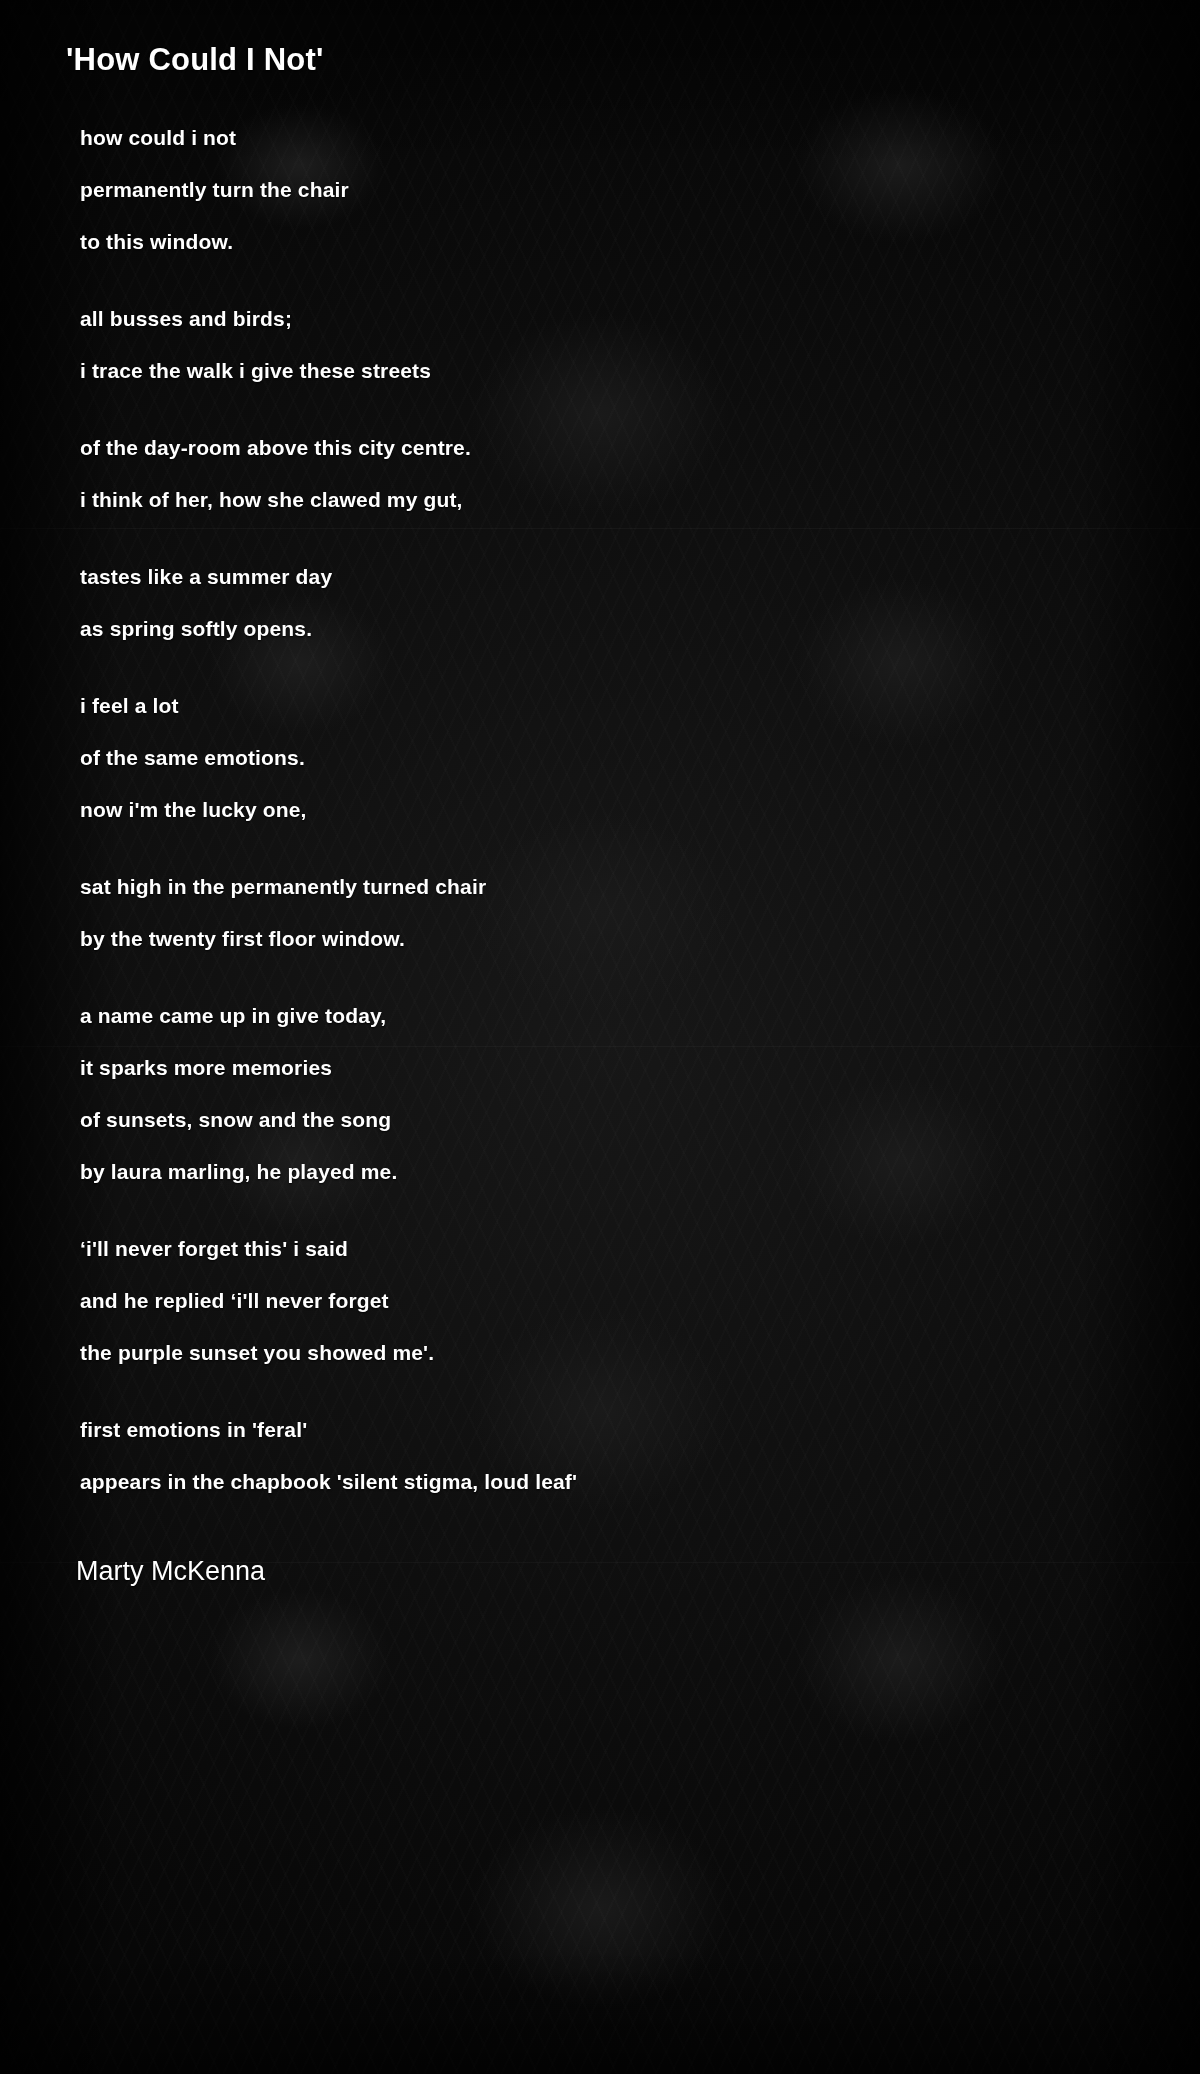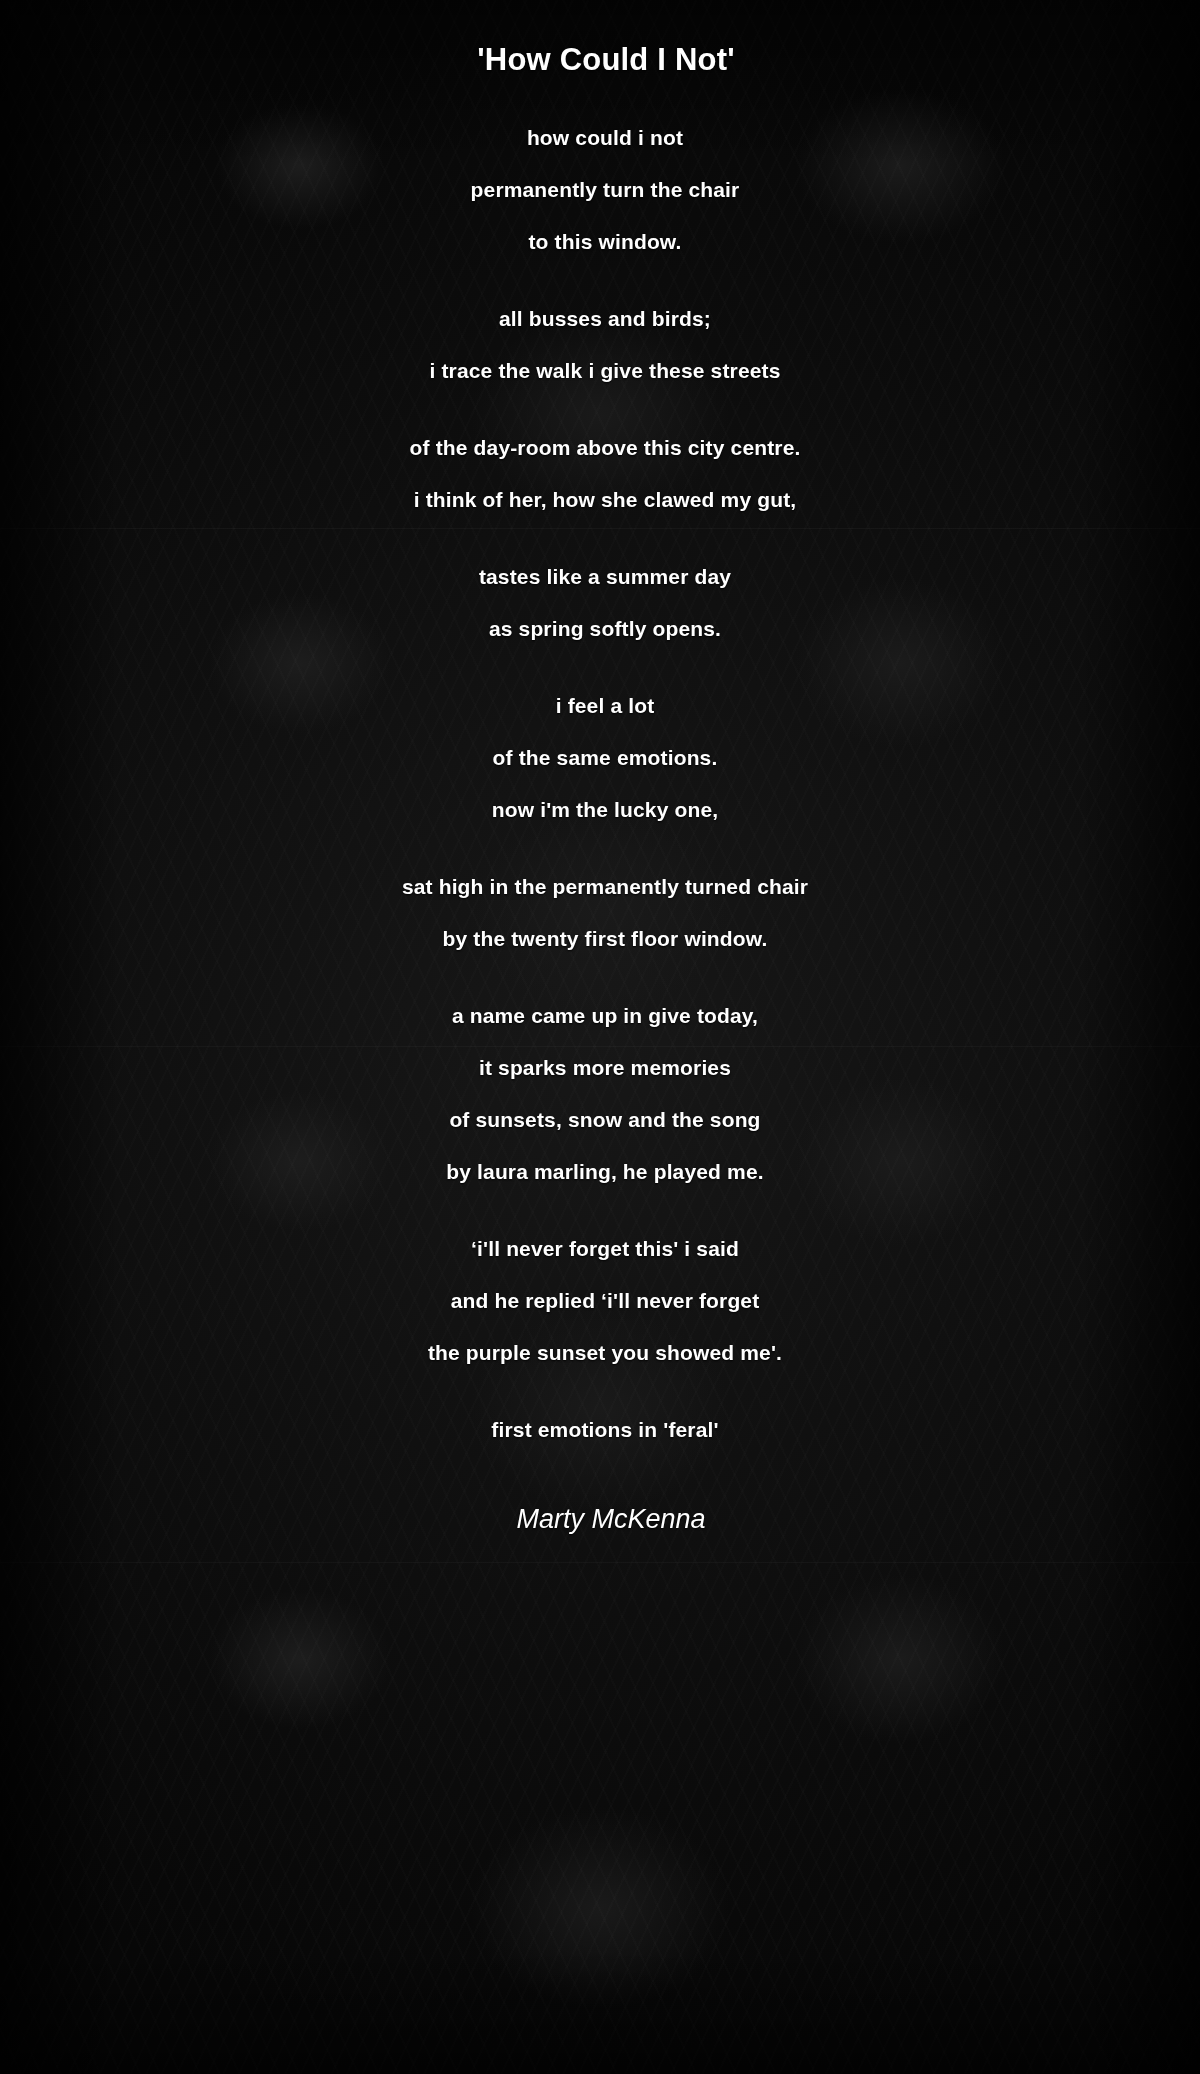--- a/index.html
+++ b/index.html
@@ -66,21 +66,20 @@
     inset: 0;
     background:
       linear-gradient(to right, rgba(0,0,0,0.75) 0%, rgba(0,0,0,0) 10%, rgba(0,0,0,0) 90%, rgba(0,0,0,0.75) 100%),
       linear-gradient(to bottom, rgba(0,0,0,0.55) 0%, rgba(0,0,0,0) 8%, rgba(0,0,0,0) 94%, rgba(0,0,0,0.6) 100%);
   }
 
   .content {
     position: relative;
     z-index: 5;
     padding: 42px 54px 0 64px;
-    text-align: center;
   }
 
   .poem-title {
     color: #ffffff;
     font-size: 31px;
     font-weight: bold;
     letter-spacing: 0.2px;
     margin: 0 0 34px 2px;
     text-shadow: 0 1px 2px rgba(0,0,0,0.9);
   }
@@ -99,21 +98,20 @@
     font-weight: bold;
     line-height: 52px;
     letter-spacing: 0.15px;
     white-space: pre;
     text-shadow: 0 1px 2px rgba(0,0,0,0.9);
   }
 
   .author {
     color: #ffffff;
     font-size: 27px;
-    font-style: italic;
     font-weight: normal;
     margin: 48px 0 0 12px;
     text-shadow: 0 1px 2px rgba(0,0,0,0.9);
   }
 </style>
 </head>
 <body>
 
 <div class="page">
   <div class="bg-damask"></div>
@@ -165,19 +163,20 @@
       </div>
 
       <div class="stanza">
         <div class="poem-line">‘i'll never forget this' i said</div>
         <div class="poem-line">and he replied ‘i'll never forget</div>
         <div class="poem-line">the purple sunset you showed me'.</div>
       </div>
 
       <div class="stanza">
         <div class="poem-line">first emotions in 'feral'</div>
+        <div class="poem-line">appears in the chapbook 'silent stigma, loud leaf'</div>
       </div>
 
     </div>
 
     <div class="author">Marty McKenna</div>
   </div>
 </div>
 
 </body></html>

